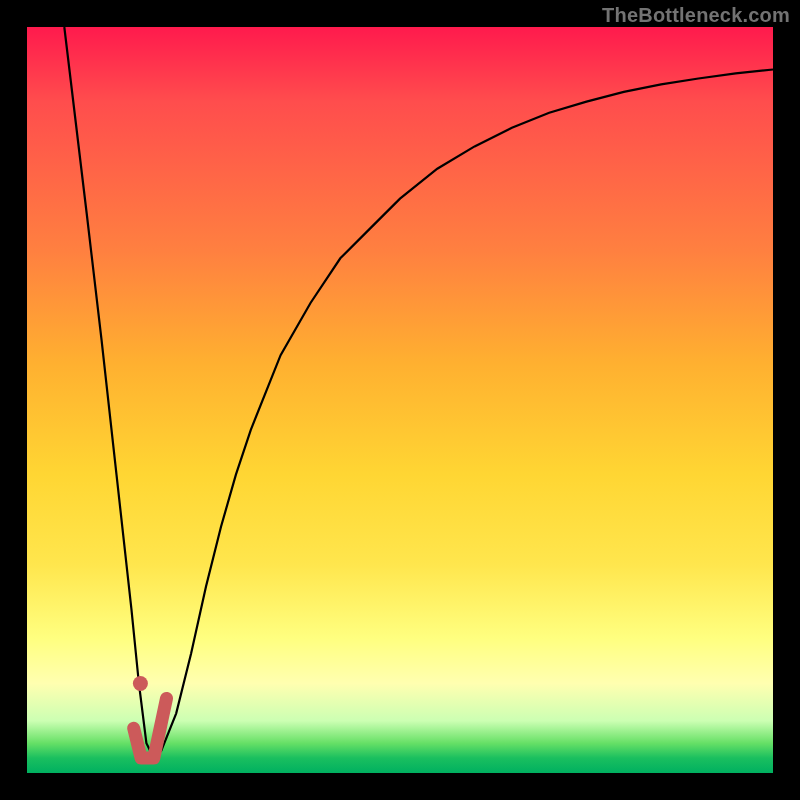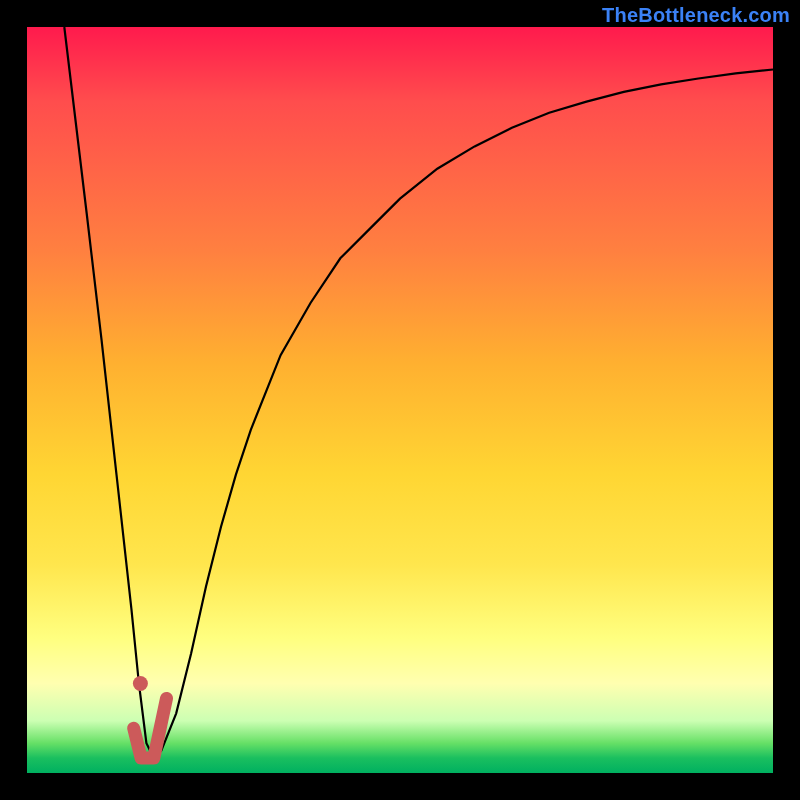--- a/index.html
+++ b/index.html
@@ -47,21 +47,21 @@
     left: 27px;
     top: 27px;
     width: 746px;
     height: 746px;
     overflow: visible;
   }
   .watermark {
     position: absolute;
     top: 4px;
     right: 10px;
-    color: #3b82f6;
+    color: #737373;
     font-size: 20px;
     font-weight: 600;
     letter-spacing: 0.2px;
     user-select: none;
   }
 </style>
 </head>
 <body>
 
 <div class="frame">

